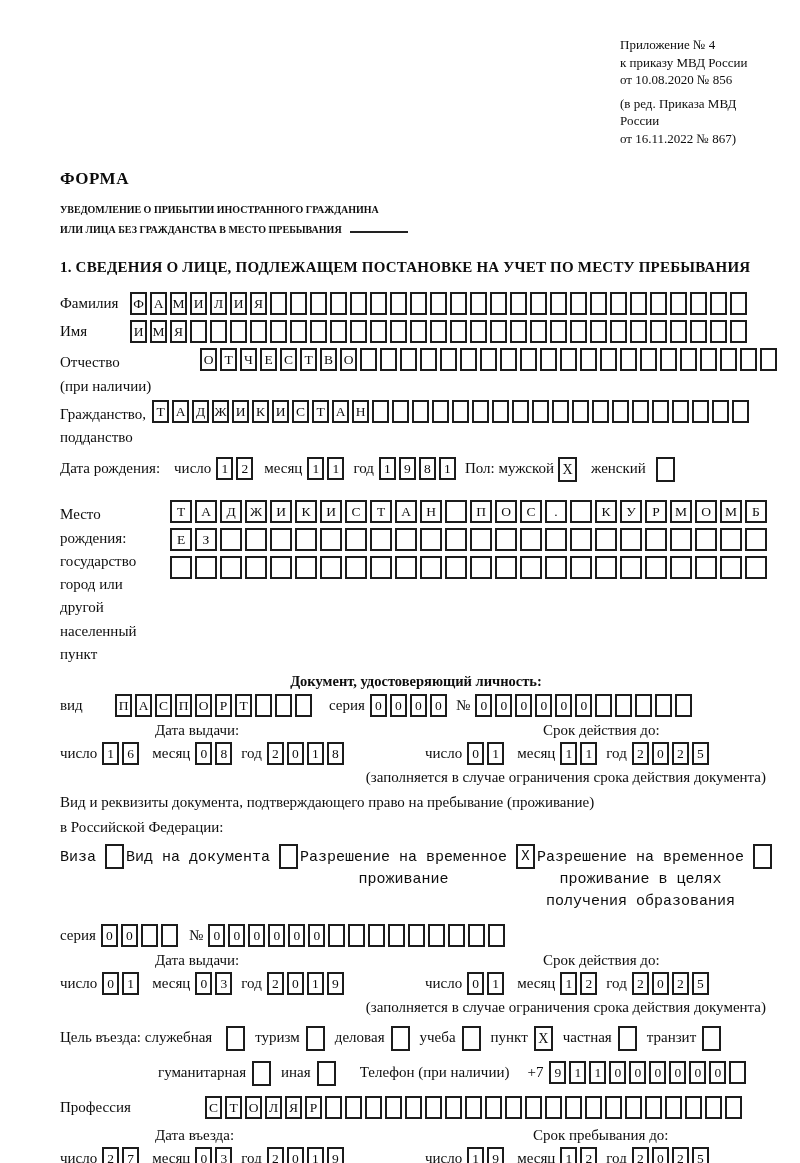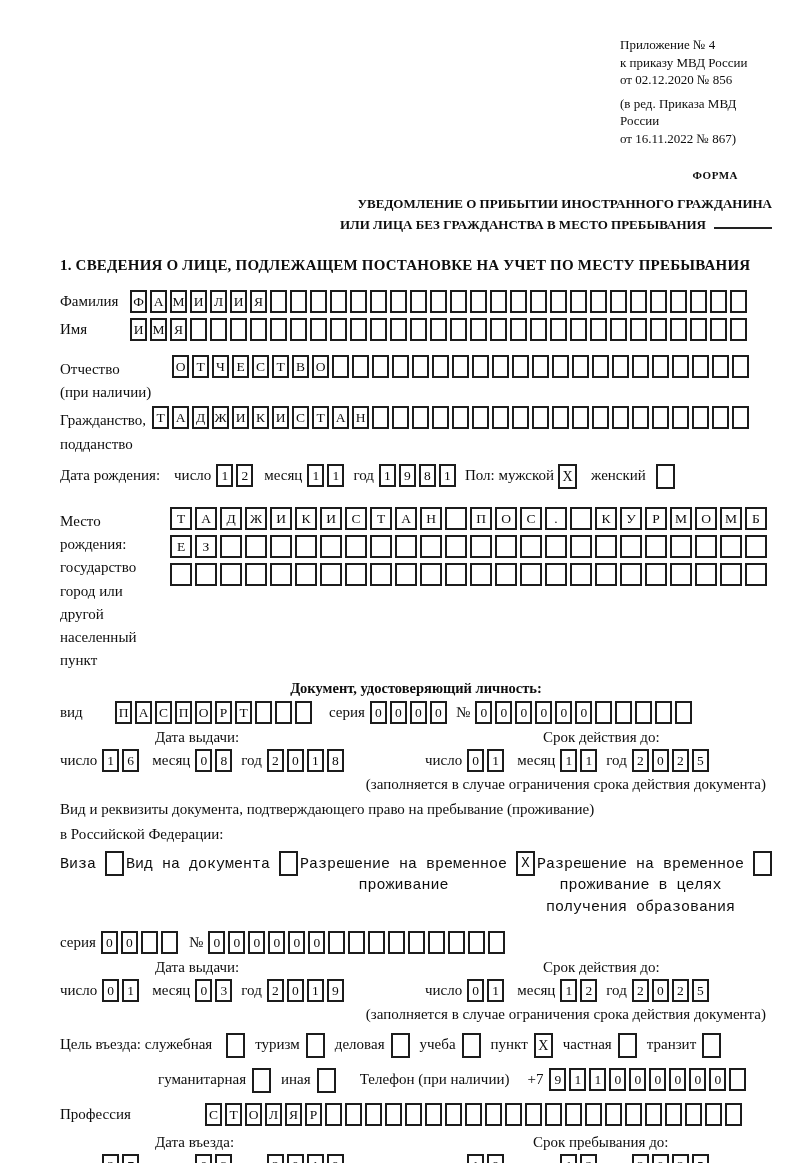--- a/index.html
+++ b/index.html
@@ -1,22 +1,22 @@
 <!DOCTYPE html>
 <html><head>
 <meta charset="utf-8">
 <style>
   html,body{margin:0;padding:0;background:#ffffff;}
   body{width:800px;height:1163px;overflow:hidden;color:#0d0d0d;
        font-family:"Liberation Serif","DejaVu Serif",serif;font-size:15px;}
   .page{padding:36px 28px 0 60px;position:relative;width:712px;}
   .hdr-block{margin-left:560px;font-size:13px;line-height:1.35;}
   .hdr-block .sub{margin-top:6px;}
-  .forma{margin-top:22px;text-align:right;padding-right:34px;font-weight:bold;font-size:11px;letter-spacing:.5px;}
-  .title{margin-top:14px;text-align:right;font-weight:bold;font-size:13px;line-height:1.45;}
+  .forma{margin-top:22px;padding-right:34px;font-weight:bold;font-size:17px;letter-spacing:.5px;}
+  .title{margin-top:14px;text-align:left;font-weight:bold;font-size:10px;line-height:1.45;}
   .title-underline{display:inline-block;width:58px;border-bottom:2px solid #222;height:13px;margin-left:8px;}
   .sec-heading{margin-top:22px;font-weight:bold;font-size:15px;letter-spacing:.2px;}
   .row{display:flex;align-items:flex-start;}
   .lbl{flex:0 0 auto;padding-top:3px;}
   .cells{display:flex;flex-wrap:nowrap;}
   .cell{display:inline-block;flex:0 0 auto;width:13px;height:19px;border:2px solid #1c1c1c;margin-right:3px;
         text-align:center;font-size:13.5px;line-height:19px;background:#fff;}
   .cells.wide .cell{width:18px;}
   .checkbox{display:inline-block;flex:0 0 auto;width:15px;height:21px;border:2px solid #1c1c1c;text-align:center;
             font-size:14px;line-height:21px;background:#fff;}
@@ -39,21 +39,21 @@
   .cellstack .cells{margin-bottom:5px;}
 </style>
 </head>
 <body>
 
 <div class="page">
 
   <div class="hdr-block">
     <div>Приложение № 4</div>
     <div>к приказу МВД России</div>
-    <div>от 02.12.2020 № 856</div>
+    <div>от 10.08.2020 № 856</div>
     <div class="sub">(в ред. Приказа МВД России</div>
     <div>от 16.11.2022 № 867)</div>
   </div>
 
   <div class="forma">ФОРМА</div>
 
   <div class="title">
     <div>УВЕДОМЛЕНИЕ О ПРИБЫТИИ ИНОСТРАННОГО ГРАЖДАНИНА</div>
     <div><span>ИЛИ ЛИЦА БЕЗ ГРАЖДАНСТВА В МЕСТО ПРЕБЫВАНИЯ</span><span class="title-underline"></span></div>
   </div>
@@ -127,21 +127,21 @@
         <span class="cell"></span>
         <span class="cell"></span>
         <span class="cell"></span>
         <span class="cell"></span>
         <span class="cell"></span>
         <span class="cell"></span>
         <span class="cell"></span>
       </span>
   </div>
 
-  <div class="row" style="margin-top:14px;">
+  <div class="row" style="margin-top:5px;gap:28px;">
     <span class="lbl labelcol" style="width:112px;">
       <div>Отчество</div>
       <div>(при наличии)</div>
     </span>
     <span class="cells">
         <span class="cell">О</span>
         <span class="cell">Т</span>
         <span class="cell">Ч</span>
         <span class="cell">Е</span>
         <span class="cell">С</span>

